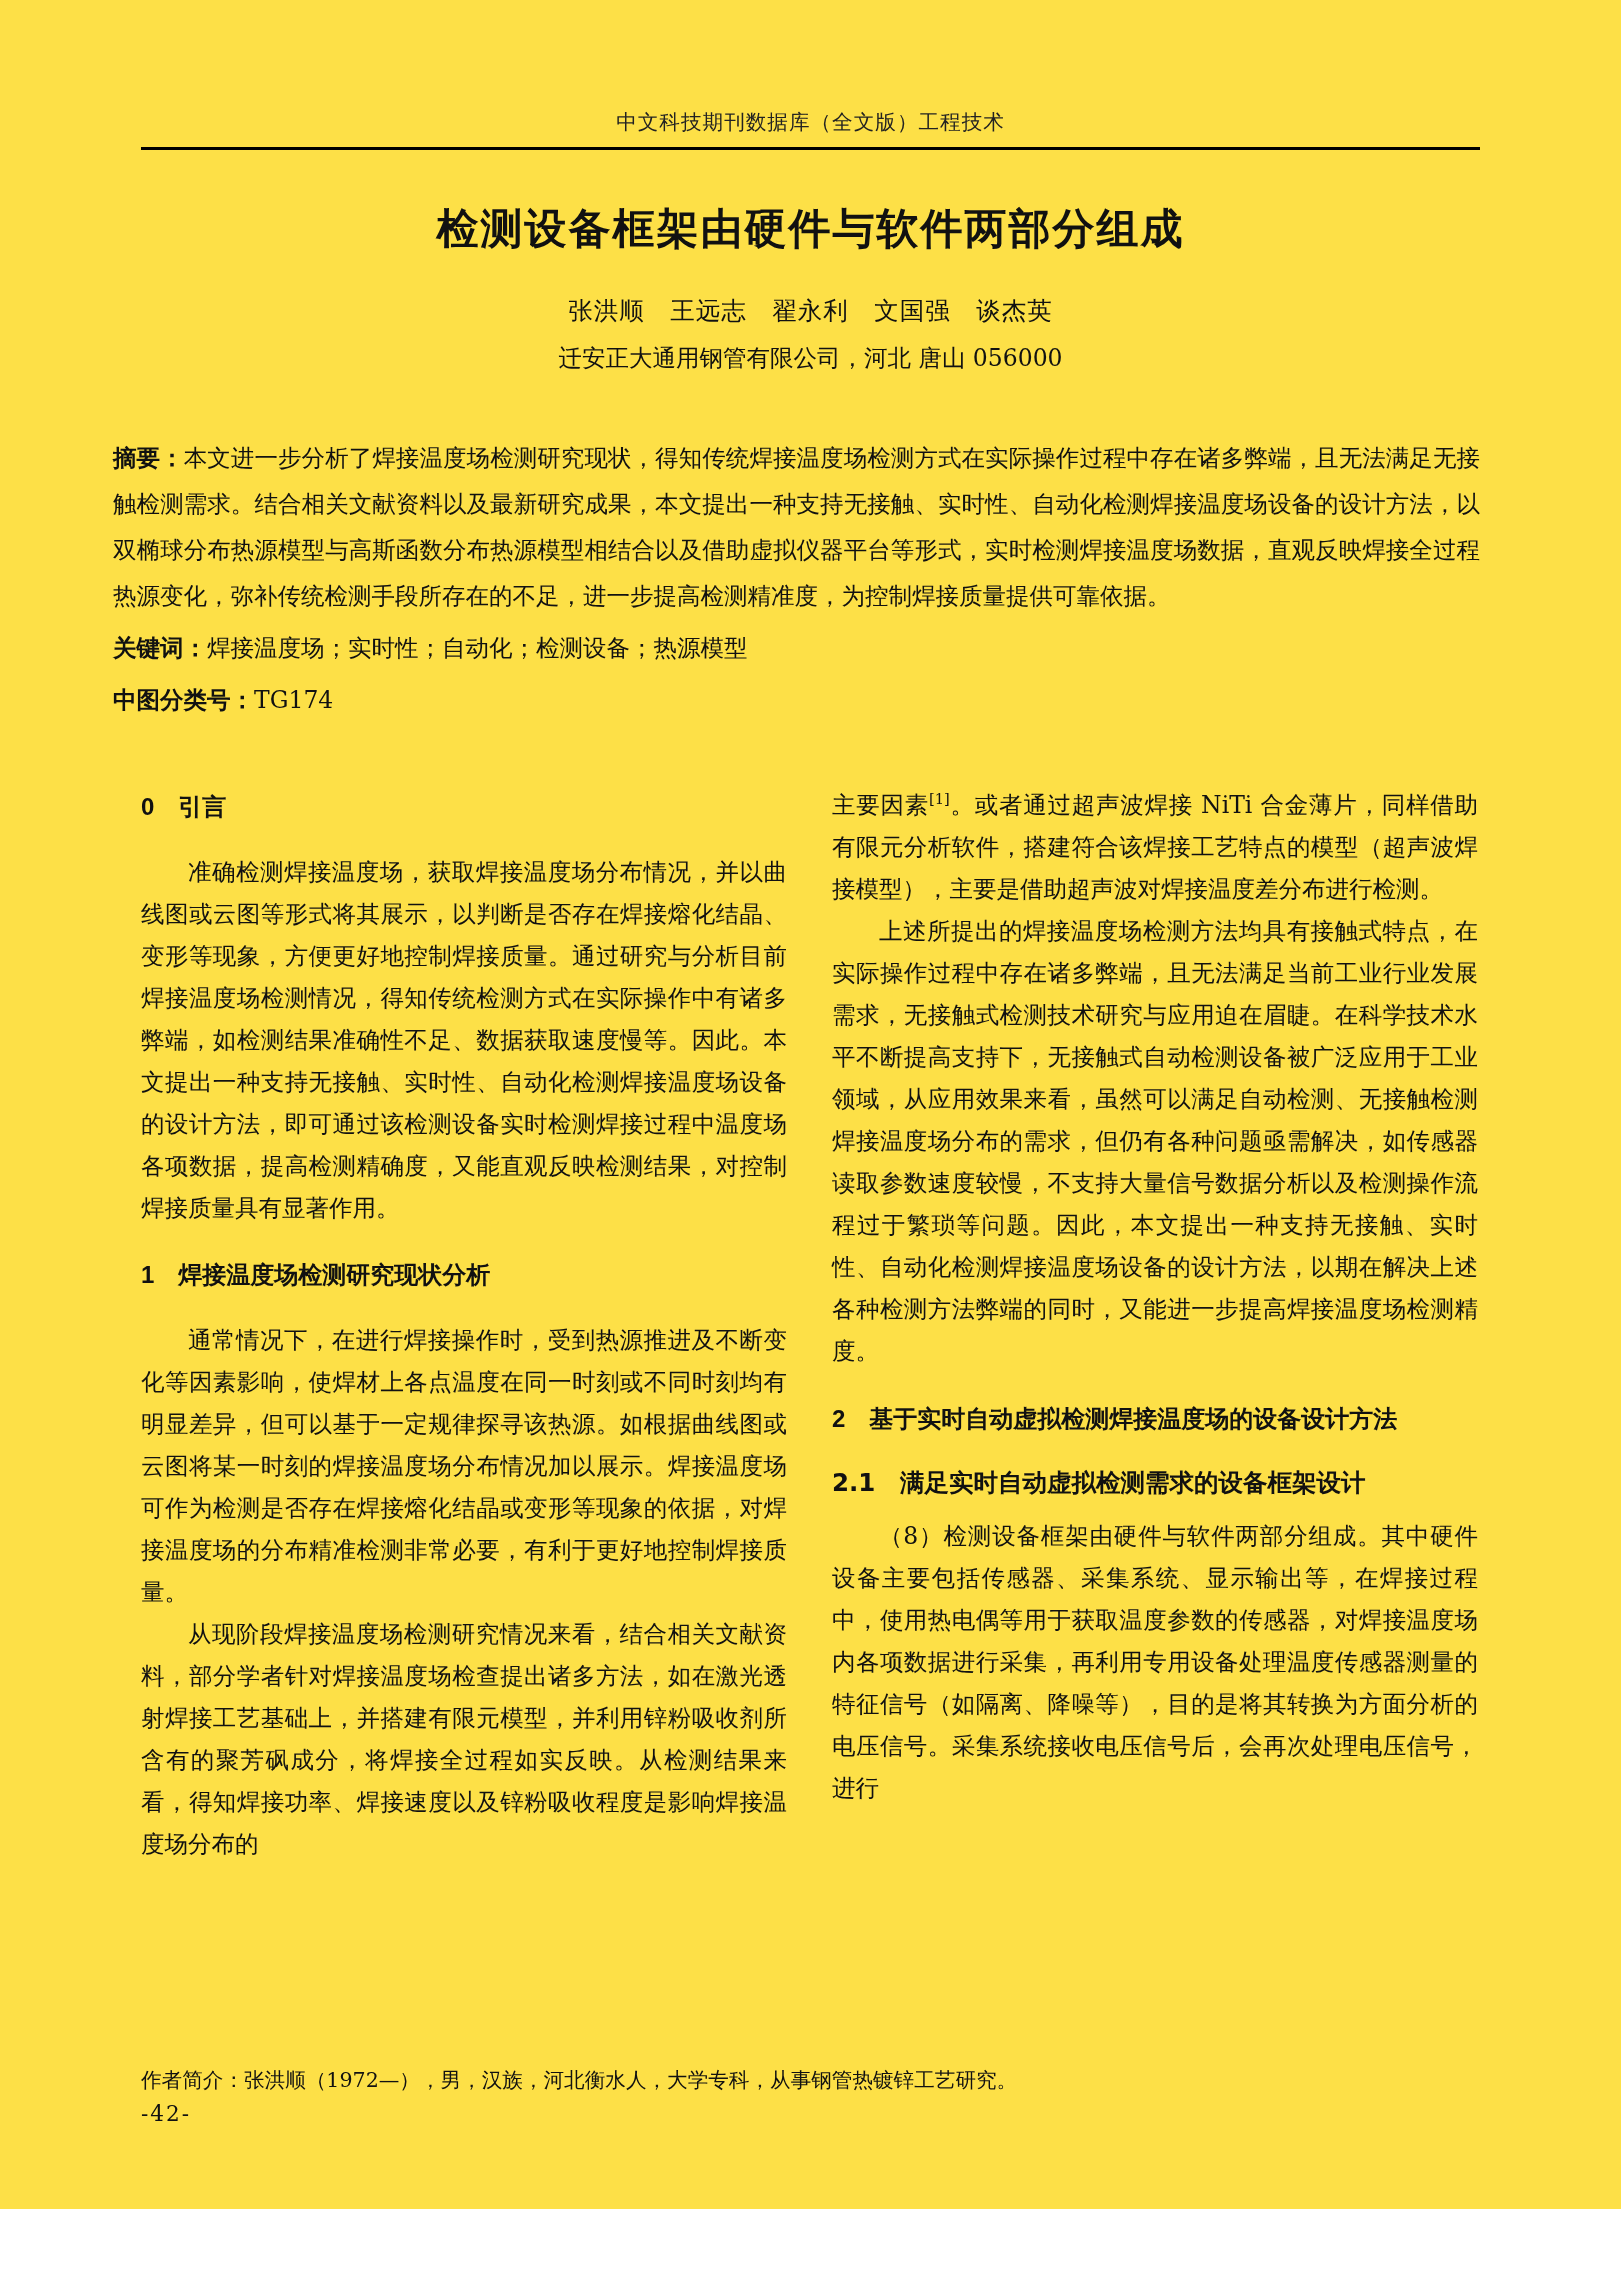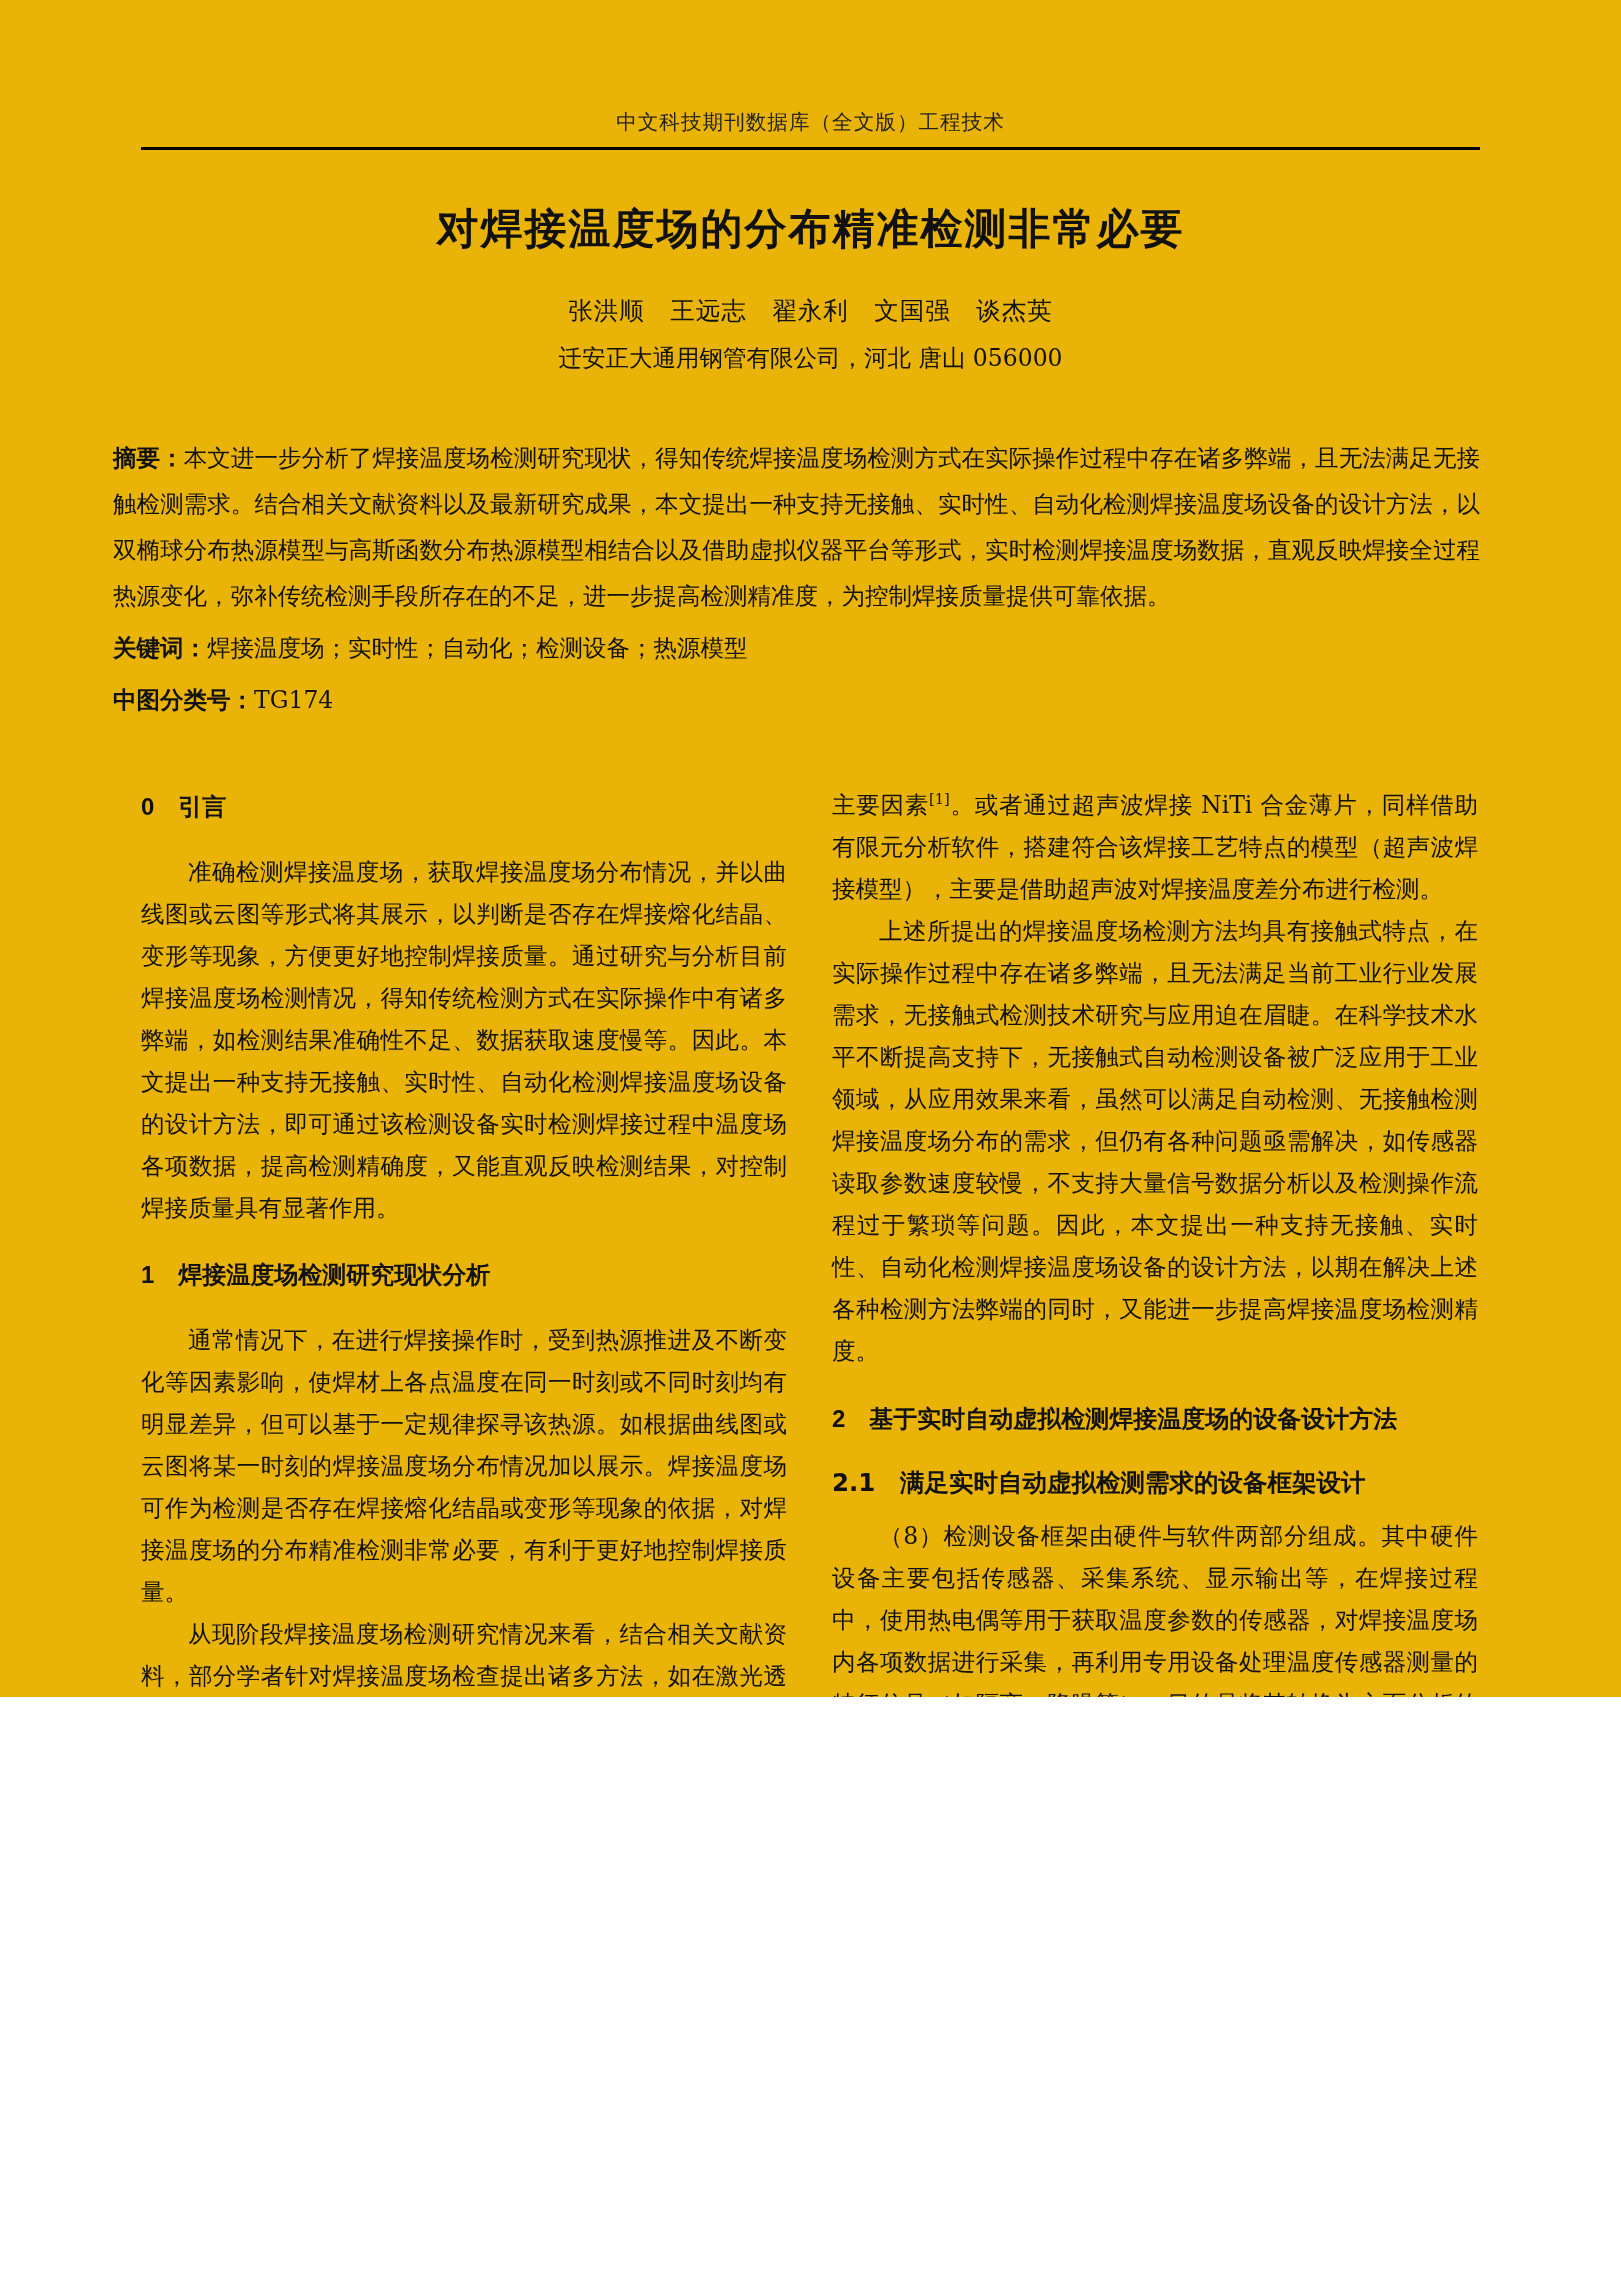--- a/index.html
+++ b/index.html
@@ -1,20 +1,20 @@
 <!DOCTYPE html>
 <html><head>
 <meta charset="utf-8">
 <style>
   html,body { margin:0; padding:0; background:#ffffff; }
   .page {
     position: relative;
     width: 1621px;
-    height: 1697px;
-    background: #eab308;
+    height: 2209px;
+    background: #fde047;
     color: #111;
     font-family: "DejaVu Serif", serif;
     box-sizing: border-box;
     overflow: hidden;
   }
   .journal-header {
     padding-top: 108px;
     text-align: center;
     font-size: 20.6px;
     letter-spacing: 1px;
@@ -107,21 +107,21 @@
   .page-num { margin-top: 2.9px; font-size: 21.6px; letter-spacing: 2px; }
 </style>
 </head>
 <body>
 
 <div class="page">
 
   <div class="journal-header">中文科技期刊数据库（全文版）工程技术</div>
   <hr class="header-rule">
 
-  <div class="paper-title">对焊接温度场的分布精准检测非常必要</div>
+  <div class="paper-title">检测设备框架由硬件与软件两部分组成</div>
   <div class="authors">张洪顺　王远志　翟永利　文国强　谈杰英</div>
   <div class="affiliation">迁安正大通用钢管有限公司，河北 唐山 056000</div>
 
   <div class="front">
     <p><span class="label-bold">摘要：</span><span>本文进一步分析了焊接温度场检测研究现状，得知传统焊接温度场检测方式在实际操作过程中存在诸多弊端，且无法满足无接触检测需求。结合相关文献资料以及最新研究成果，本文提出一种支持无接触、实时性、自动化检测焊接温度场设备的设计方法，以双椭球分布热源模型与高斯函数分布热源模型相结合以及借助虚拟仪器平台等形式，实时检测焊接温度场数据，直观反映焊接全过程热源变化，弥补传统检测手段所存在的不足，进一步提高检测精准度，为控制焊接质量提供可靠依据。</span></p>
     <p class="kw-line"><span class="label-bold">关键词：</span><span>焊接温度场；实时性；自动化；检测设备；热源模型</span></p>
     <p class="kw-line"><span class="label-bold">中图分类号：</span><span>TG174</span></p>
   </div>
 
   <div class="columns">

